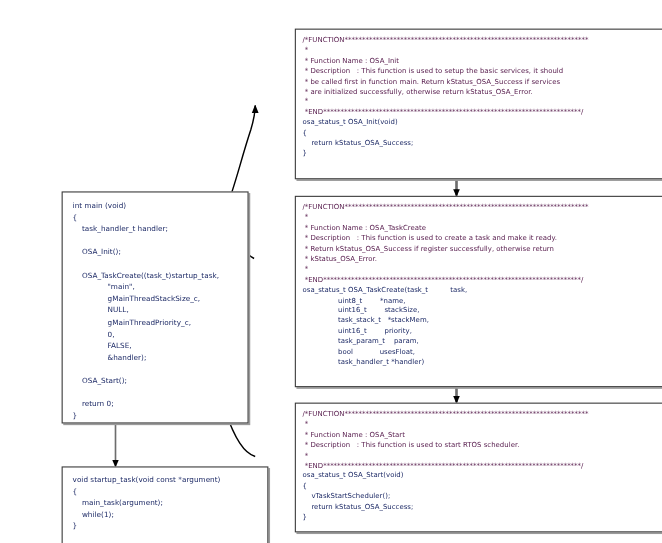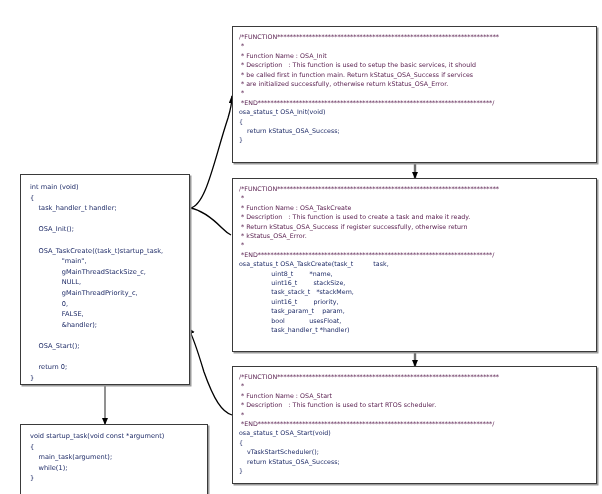--- a/index.html
+++ b/index.html
@@ -16,20 +16,21 @@
     font-family: "DejaVu Sans", sans-serif;
     overflow: hidden;
   }
   .box {
     position: absolute;
     box-sizing: border-box;
     background: #ffffff;
     border: 1px solid #3a3a3a;
     box-shadow: 1.5px 1.5px 0 0 #9a9a9a;
     overflow: hidden;
+    margin-left: 36px;
   }
   .code {
     margin: 0;
     white-space: pre;
     font-family: "DejaVu Sans", sans-serif;
     font-size: 6.3px;
     line-height: 9.4px;
     letter-spacing: 0.02px;
   }
   .code-comment {

